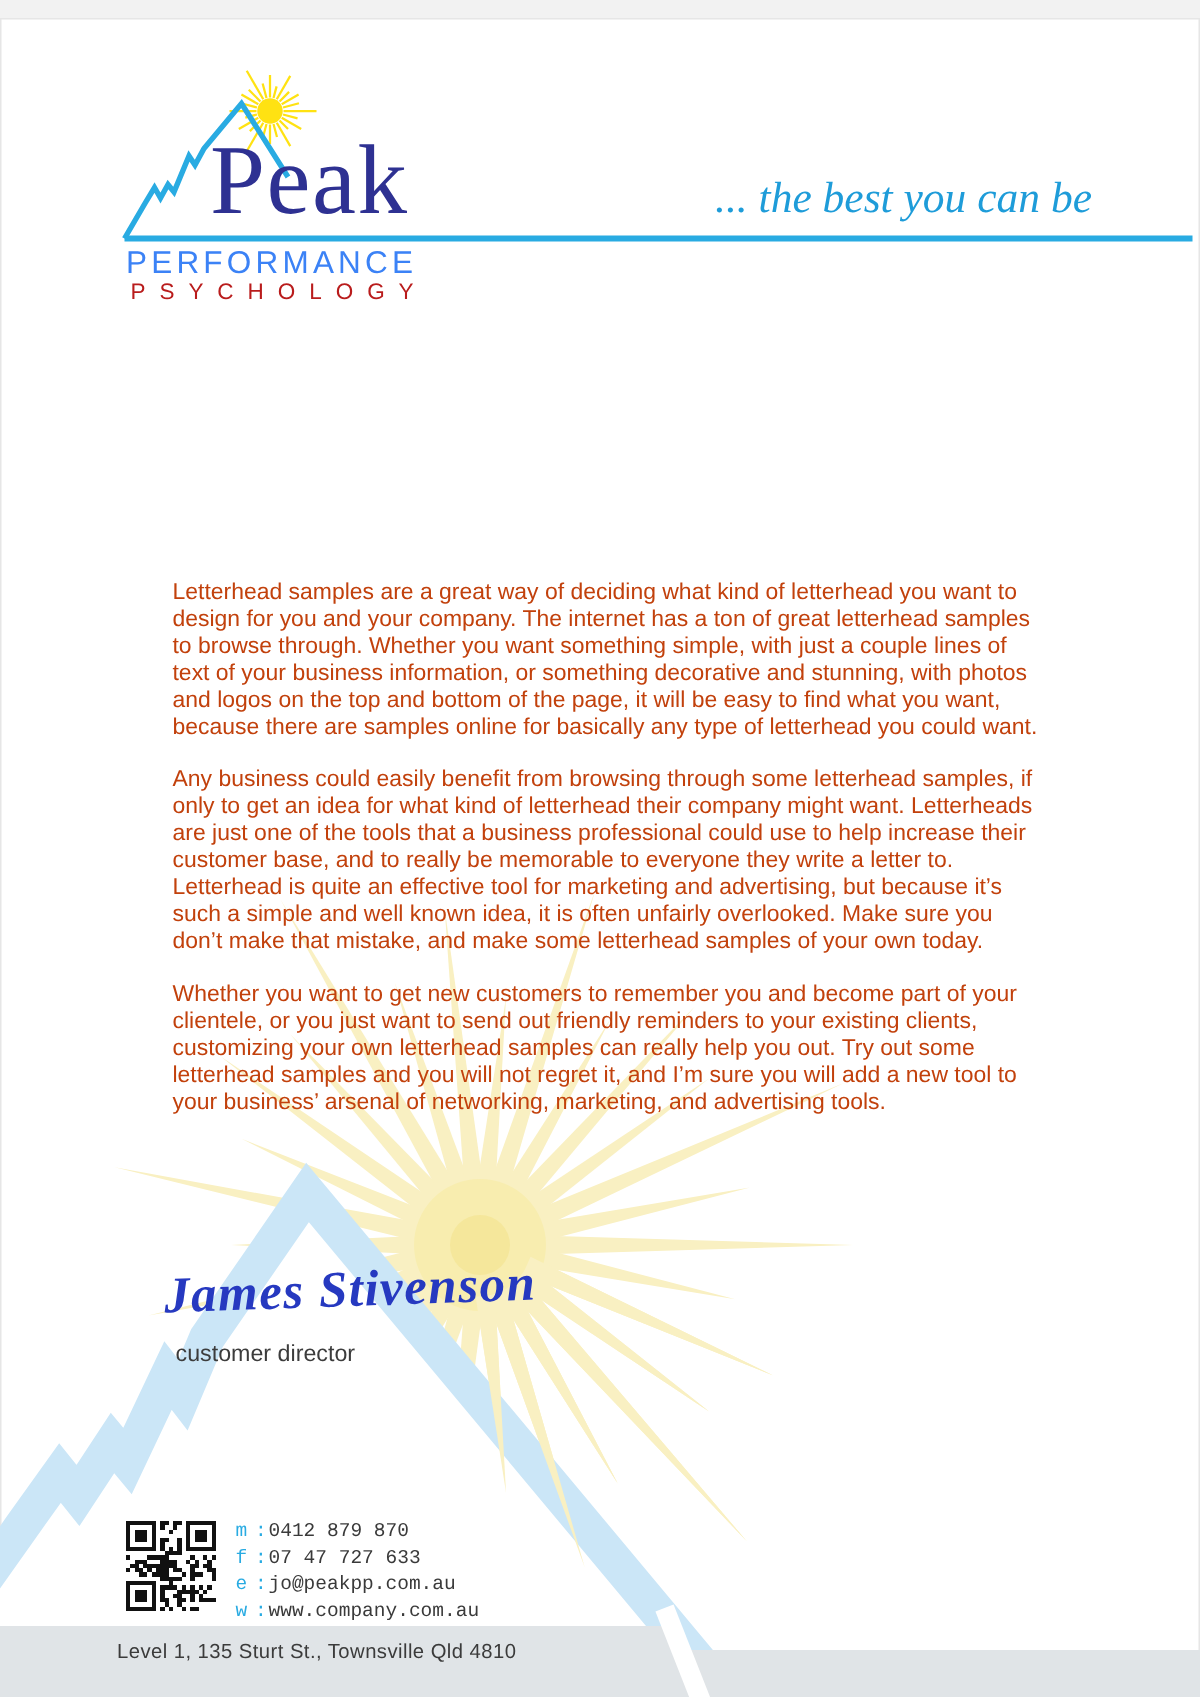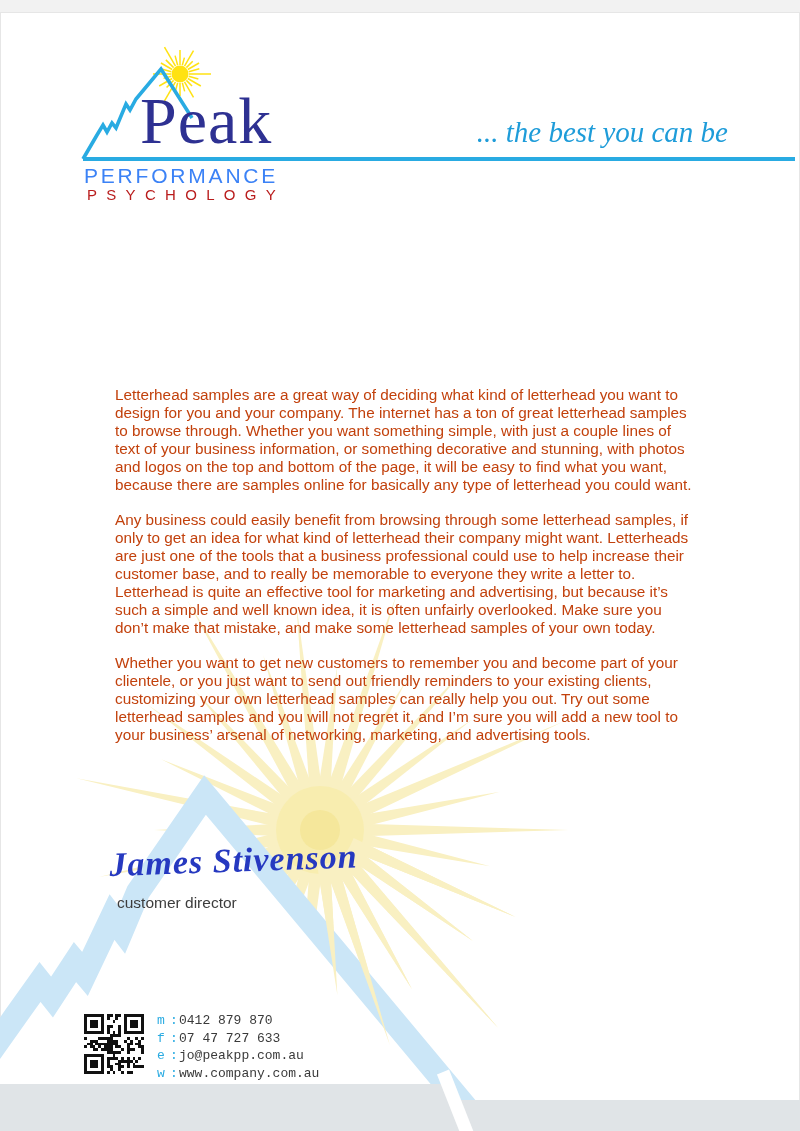--- a/index.html
+++ b/index.html
@@ -408,14 +408,15 @@
     <div class="row">
       <span class="c-label">w</span><span class="c-colon">:</span><span class="c-value">www.company.com.au</span>
     </div>
   </div>
 
   <div class="footer-left"></div>
   <div class="footer-right"></div>
   <svg class="footer-stripe" viewBox="0 0 800 1131">
     <line x1="443" y1="1060" x2="471" y2="1131" stroke="#ffffff" stroke-width="13"></line>
   </svg>
+  <div class="footer-address">Level 1, 135 Sturt St., Townsville Qld 4810</div>
 
 </div>
 
 </body></html>

